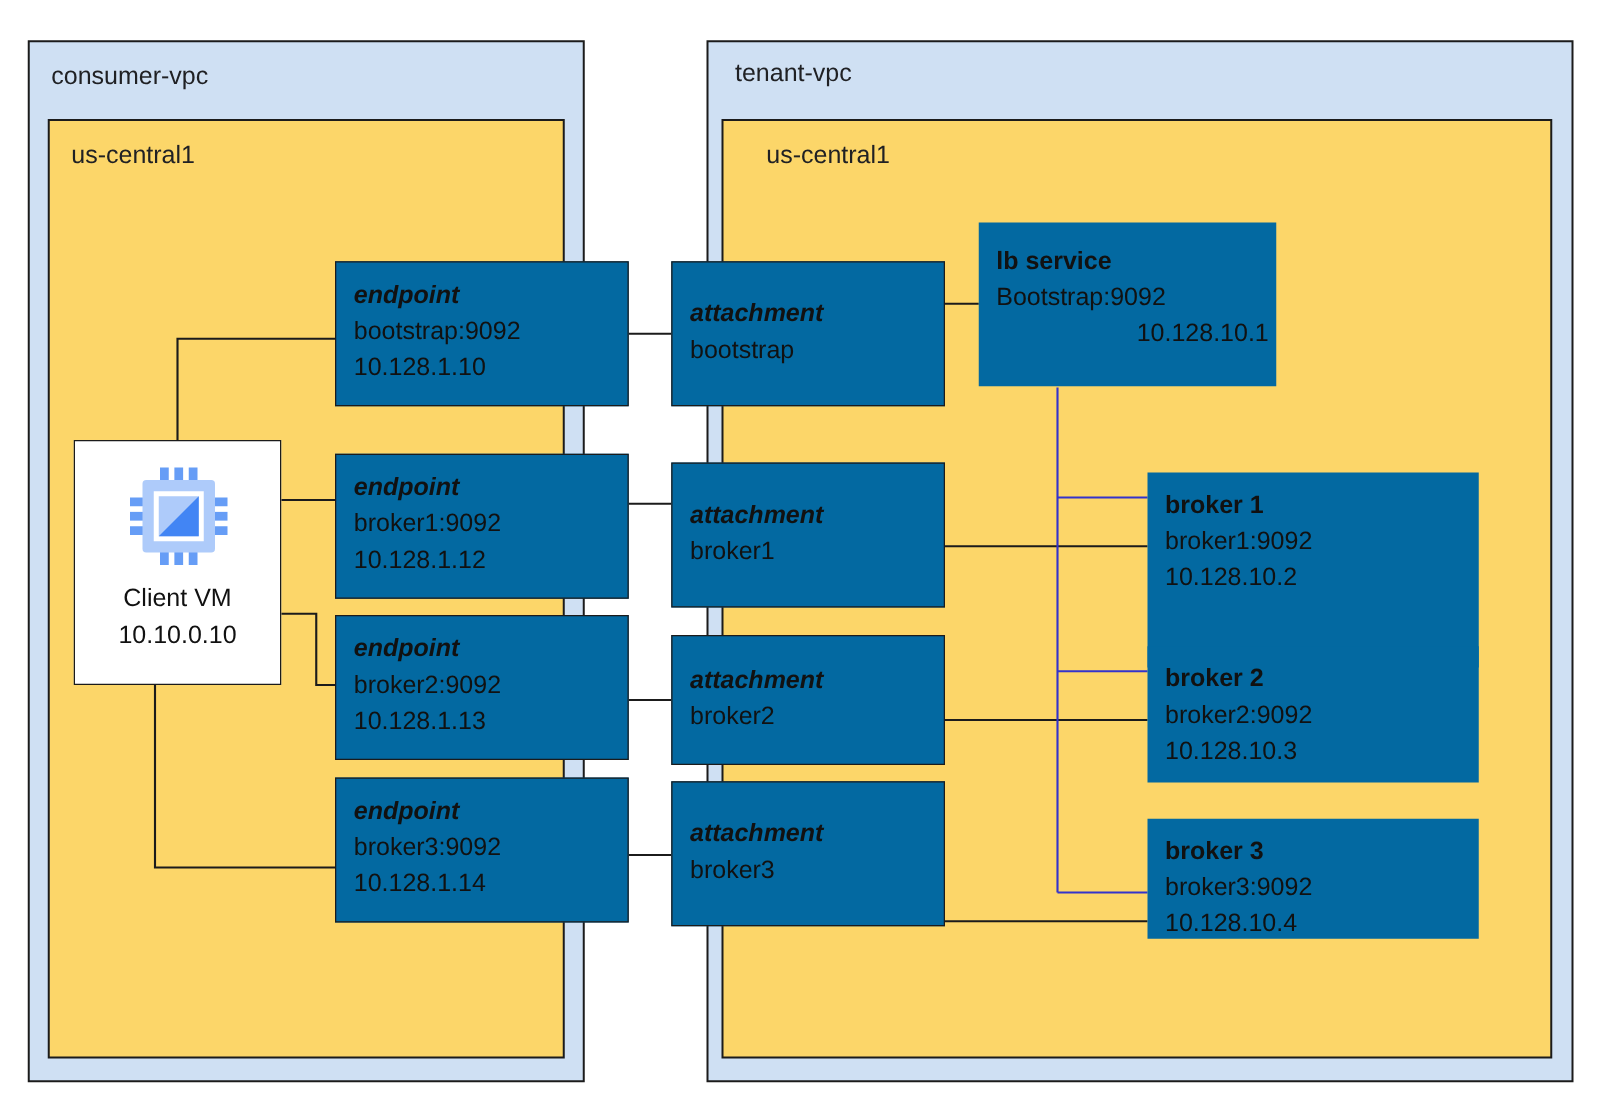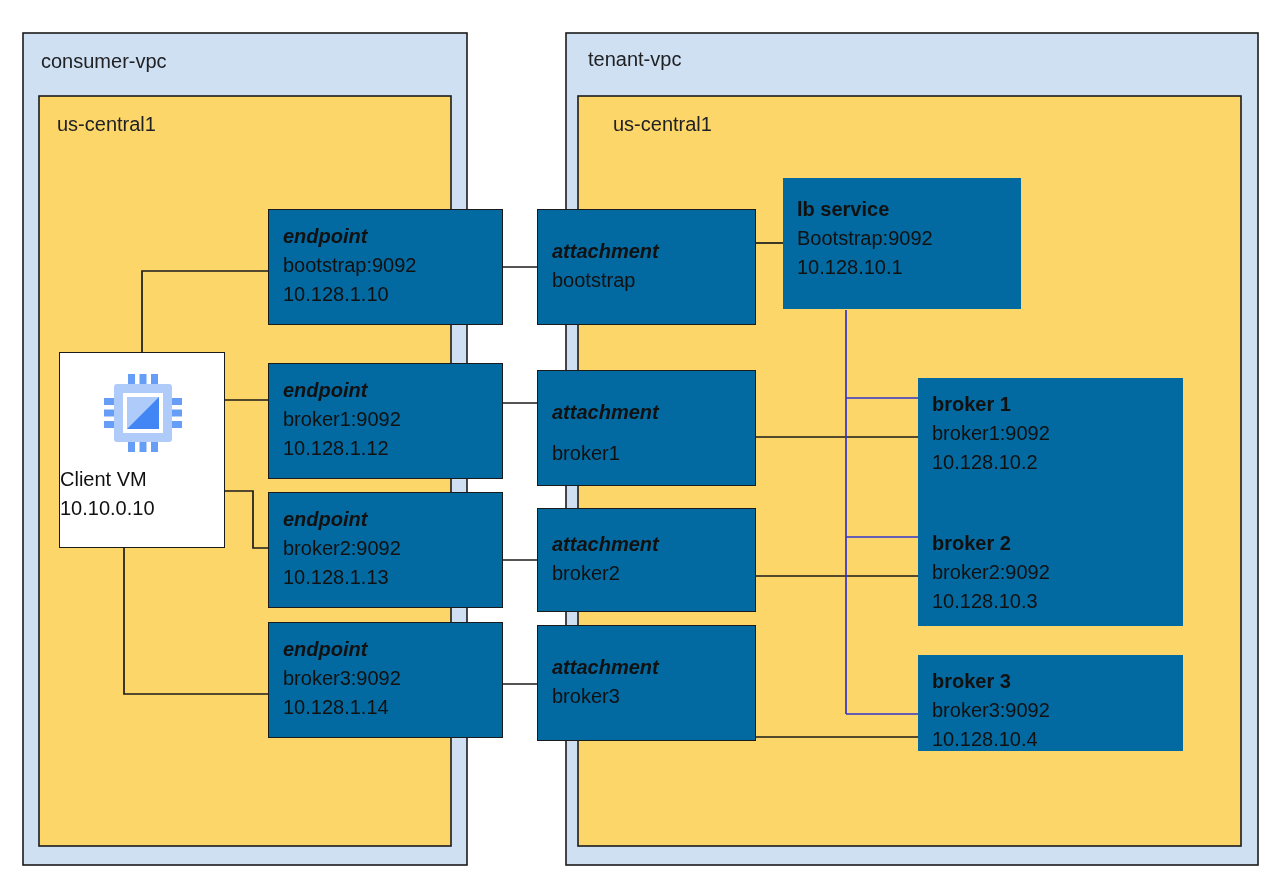--- a/index.html
+++ b/index.html
@@ -12,21 +12,21 @@
   .region-label{position:absolute;font-size:20px;color:#202124;white-space:nowrap;}
   .nodebox{position:absolute;box-sizing:border-box;background:#0369a1;
            border:1.6px solid #1b1b1b;}
   .nodebox.plain{border:none;}
   .ntext{position:absolute;left:14px;right:6px;font-size:20px;color:#111111;
          line-height:28px;white-space:nowrap;}
   .t-ital{font-style:italic;font-weight:bold;}
   .t-bold{font-weight:bold;}
   .vmbox{position:absolute;box-sizing:border-box;background:#ffffff;
          border:1.6px solid #1b1b1b;}
-  .vmlabel{position:absolute;left:0;right:0;font-size:20px;
+  .vmlabel{position:absolute;left:0;right:0;text-align:center;font-size:20px;
            color:#111111;line-height:29px;white-space:nowrap;}
   .chip{position:absolute;}
 </style>
 </head>
 <body>
 
 <div id="stage">
 
   <svg class="layer">
 
@@ -124,37 +124,37 @@
     <div class="ntext" style="top:70px;">10.128.1.14</div>
   </div>
 
   <div class="nodebox" style="left:537px;top:209px;width:219px;height:116px;">
     <div class="ntext t-ital" style="top:27px;">attachment</div>
     <div class="ntext" style="top:56px;">bootstrap</div>
   </div>
 
   <div class="nodebox" style="left:537px;top:370px;width:219px;height:116px;">
     <div class="ntext t-ital" style="top:27px;">attachment</div>
-    <div class="ntext" style="top:56px;margin-top:12px;">broker1</div>
+    <div class="ntext" style="top:56px;">broker1</div>
   </div>
 
   <div class="nodebox" style="left:537px;top:508px;width:219px;height:104px;">
     <div class="ntext t-ital" style="top:21px;">attachment</div>
     <div class="ntext" style="top:50px;">broker2</div>
   </div>
 
   <div class="nodebox" style="left:537px;top:625px;width:219px;height:116px;">
     <div class="ntext t-ital" style="top:27px;">attachment</div>
     <div class="ntext" style="top:56px;">broker3</div>
   </div>
 
   <div class="nodebox plain" style="left:783px;top:178px;width:238px;height:131px;">
     <div class="ntext t-bold" style="top:17px;">lb service</div>
     <div class="ntext" style="top:46px;">Bootstrap:9092</div>
-    <div class="ntext" style="top:75px;">10.128.10.1</div>
+    <div class="ntext" style="top:75px;text-align:right;">10.128.10.1</div>
   </div>
 
   <div class="nodebox plain" style="left:918px;top:378px;width:265px;height:156px;">
     <div class="ntext t-bold" style="top:12px;">broker 1</div>
     <div class="ntext" style="top:41px;">broker1:9092</div>
     <div class="ntext" style="top:70px;">10.128.10.2</div>
   </div>
 
   <div class="nodebox plain" style="left:918px;top:517px;width:265px;height:109px;text-decoration:underline;">
     <div class="ntext t-bold" style="top:12px;">broker 2</div>

